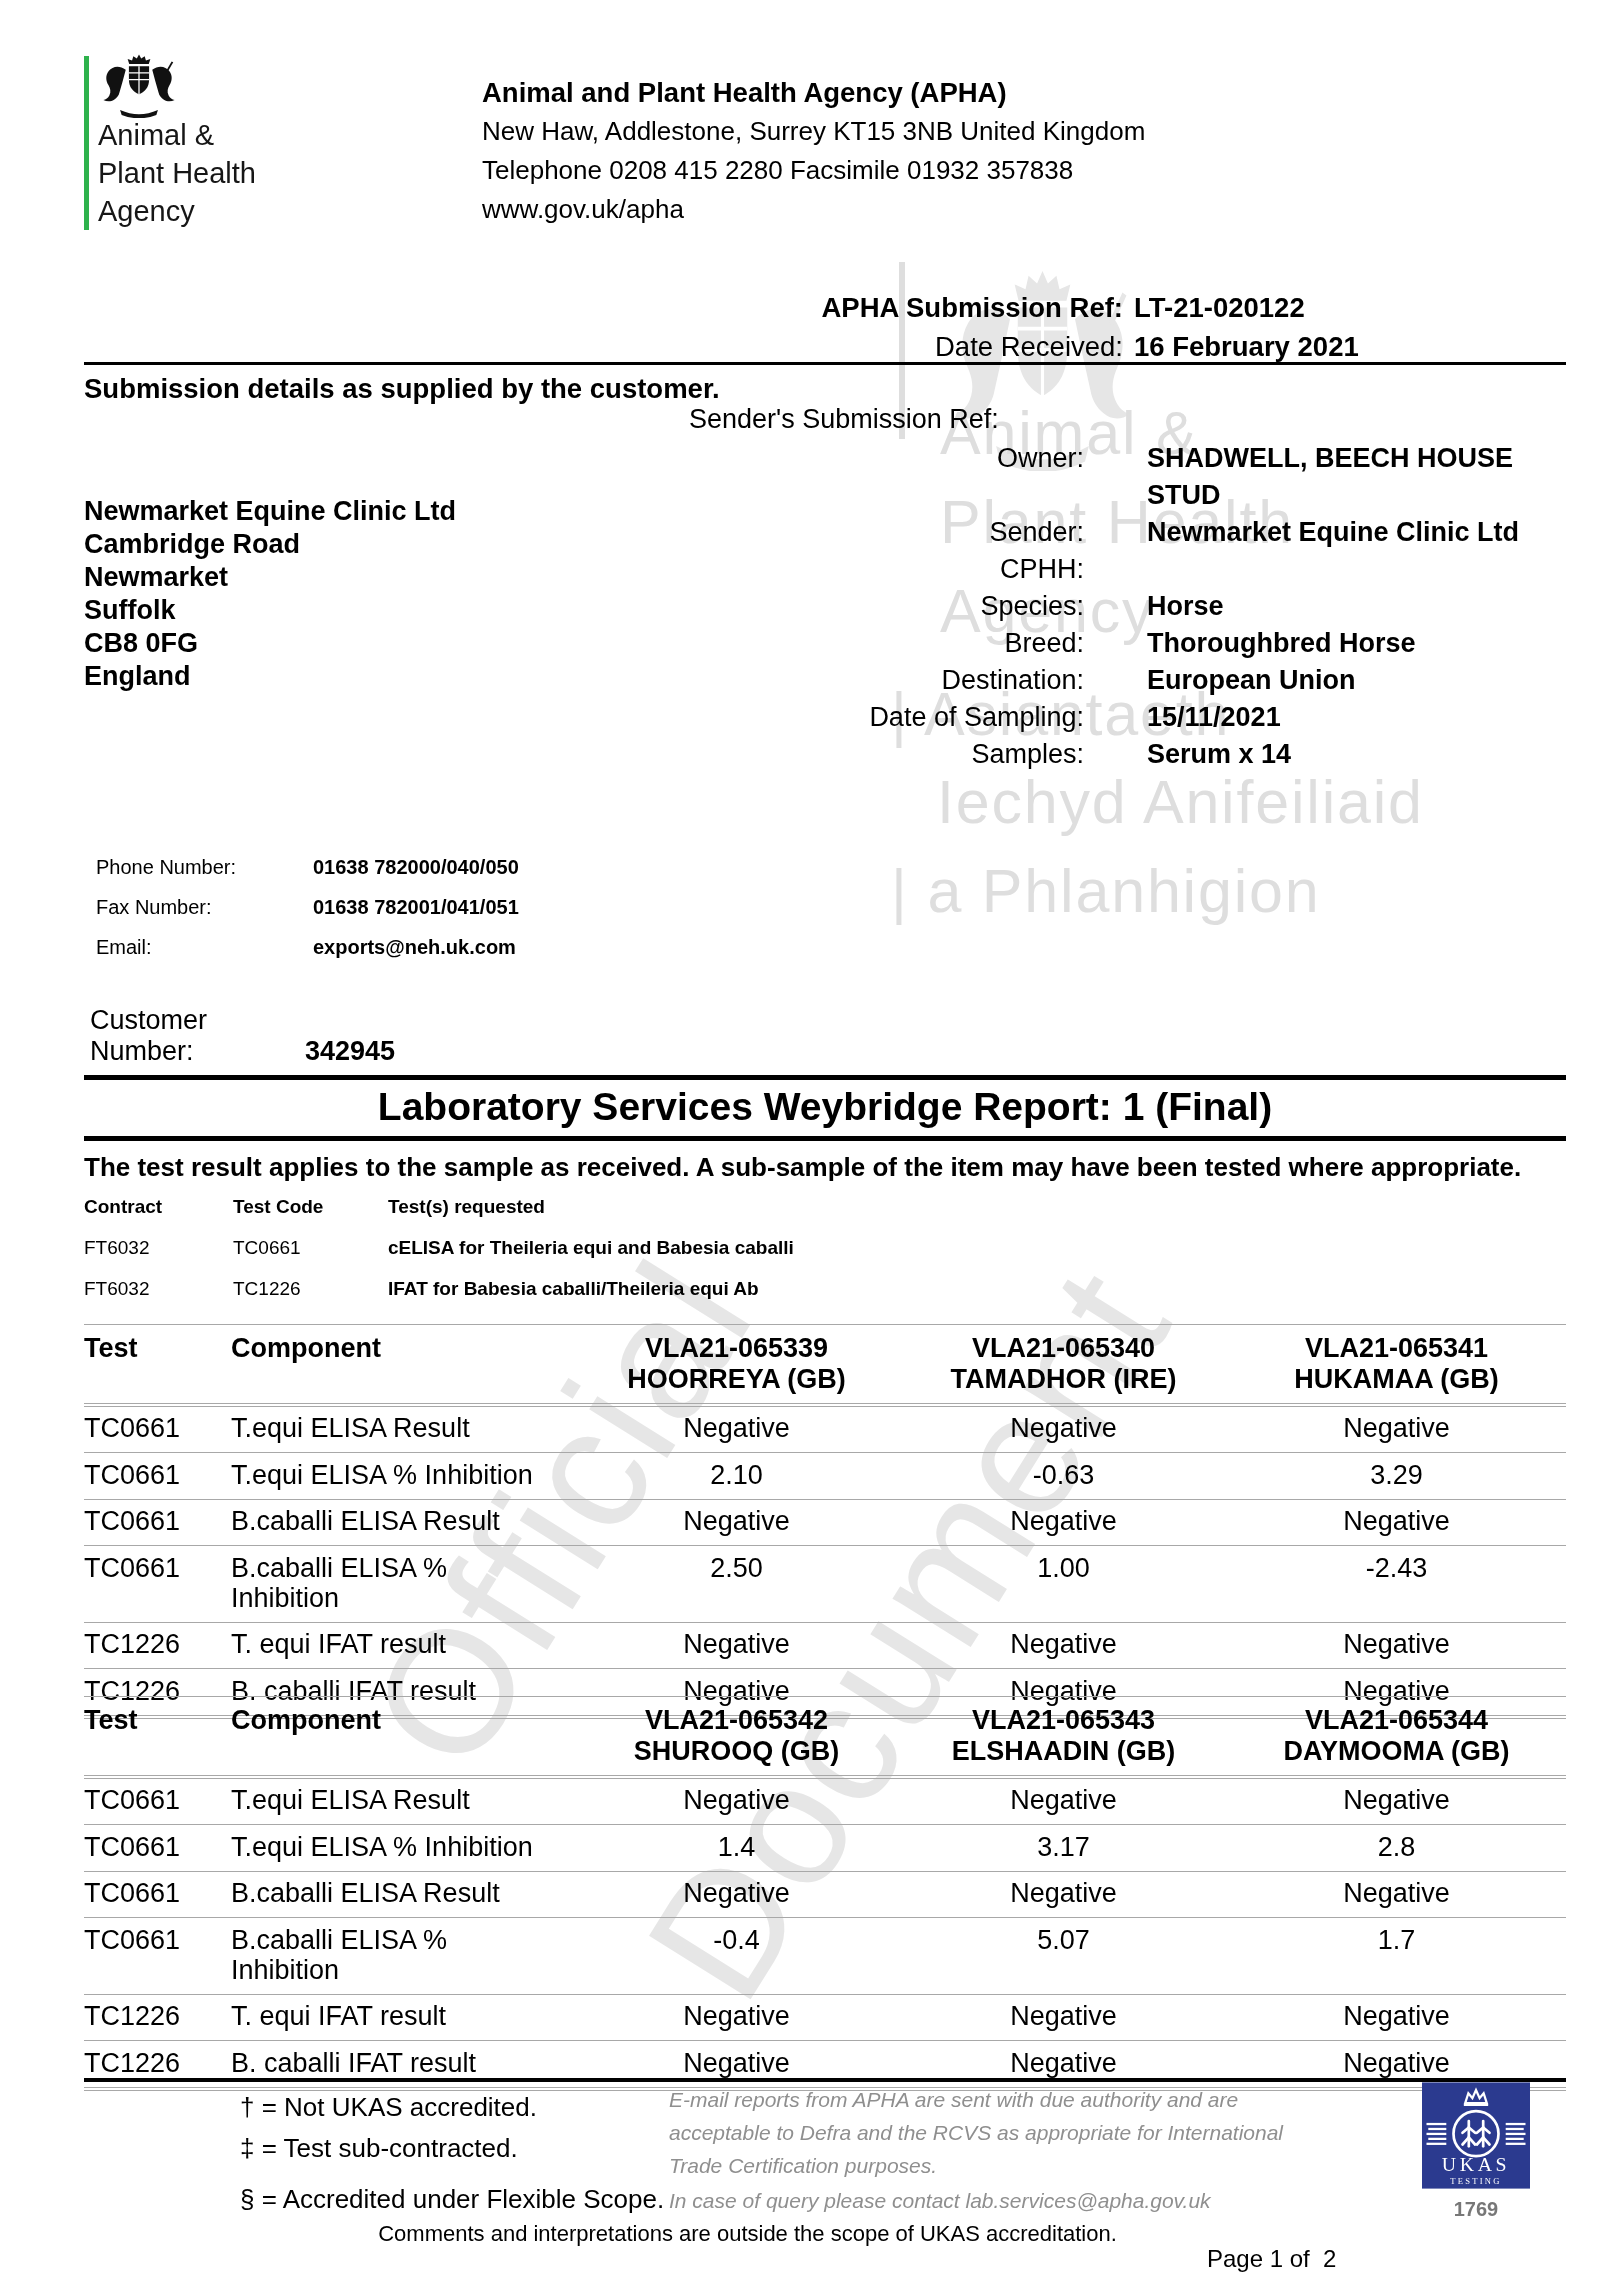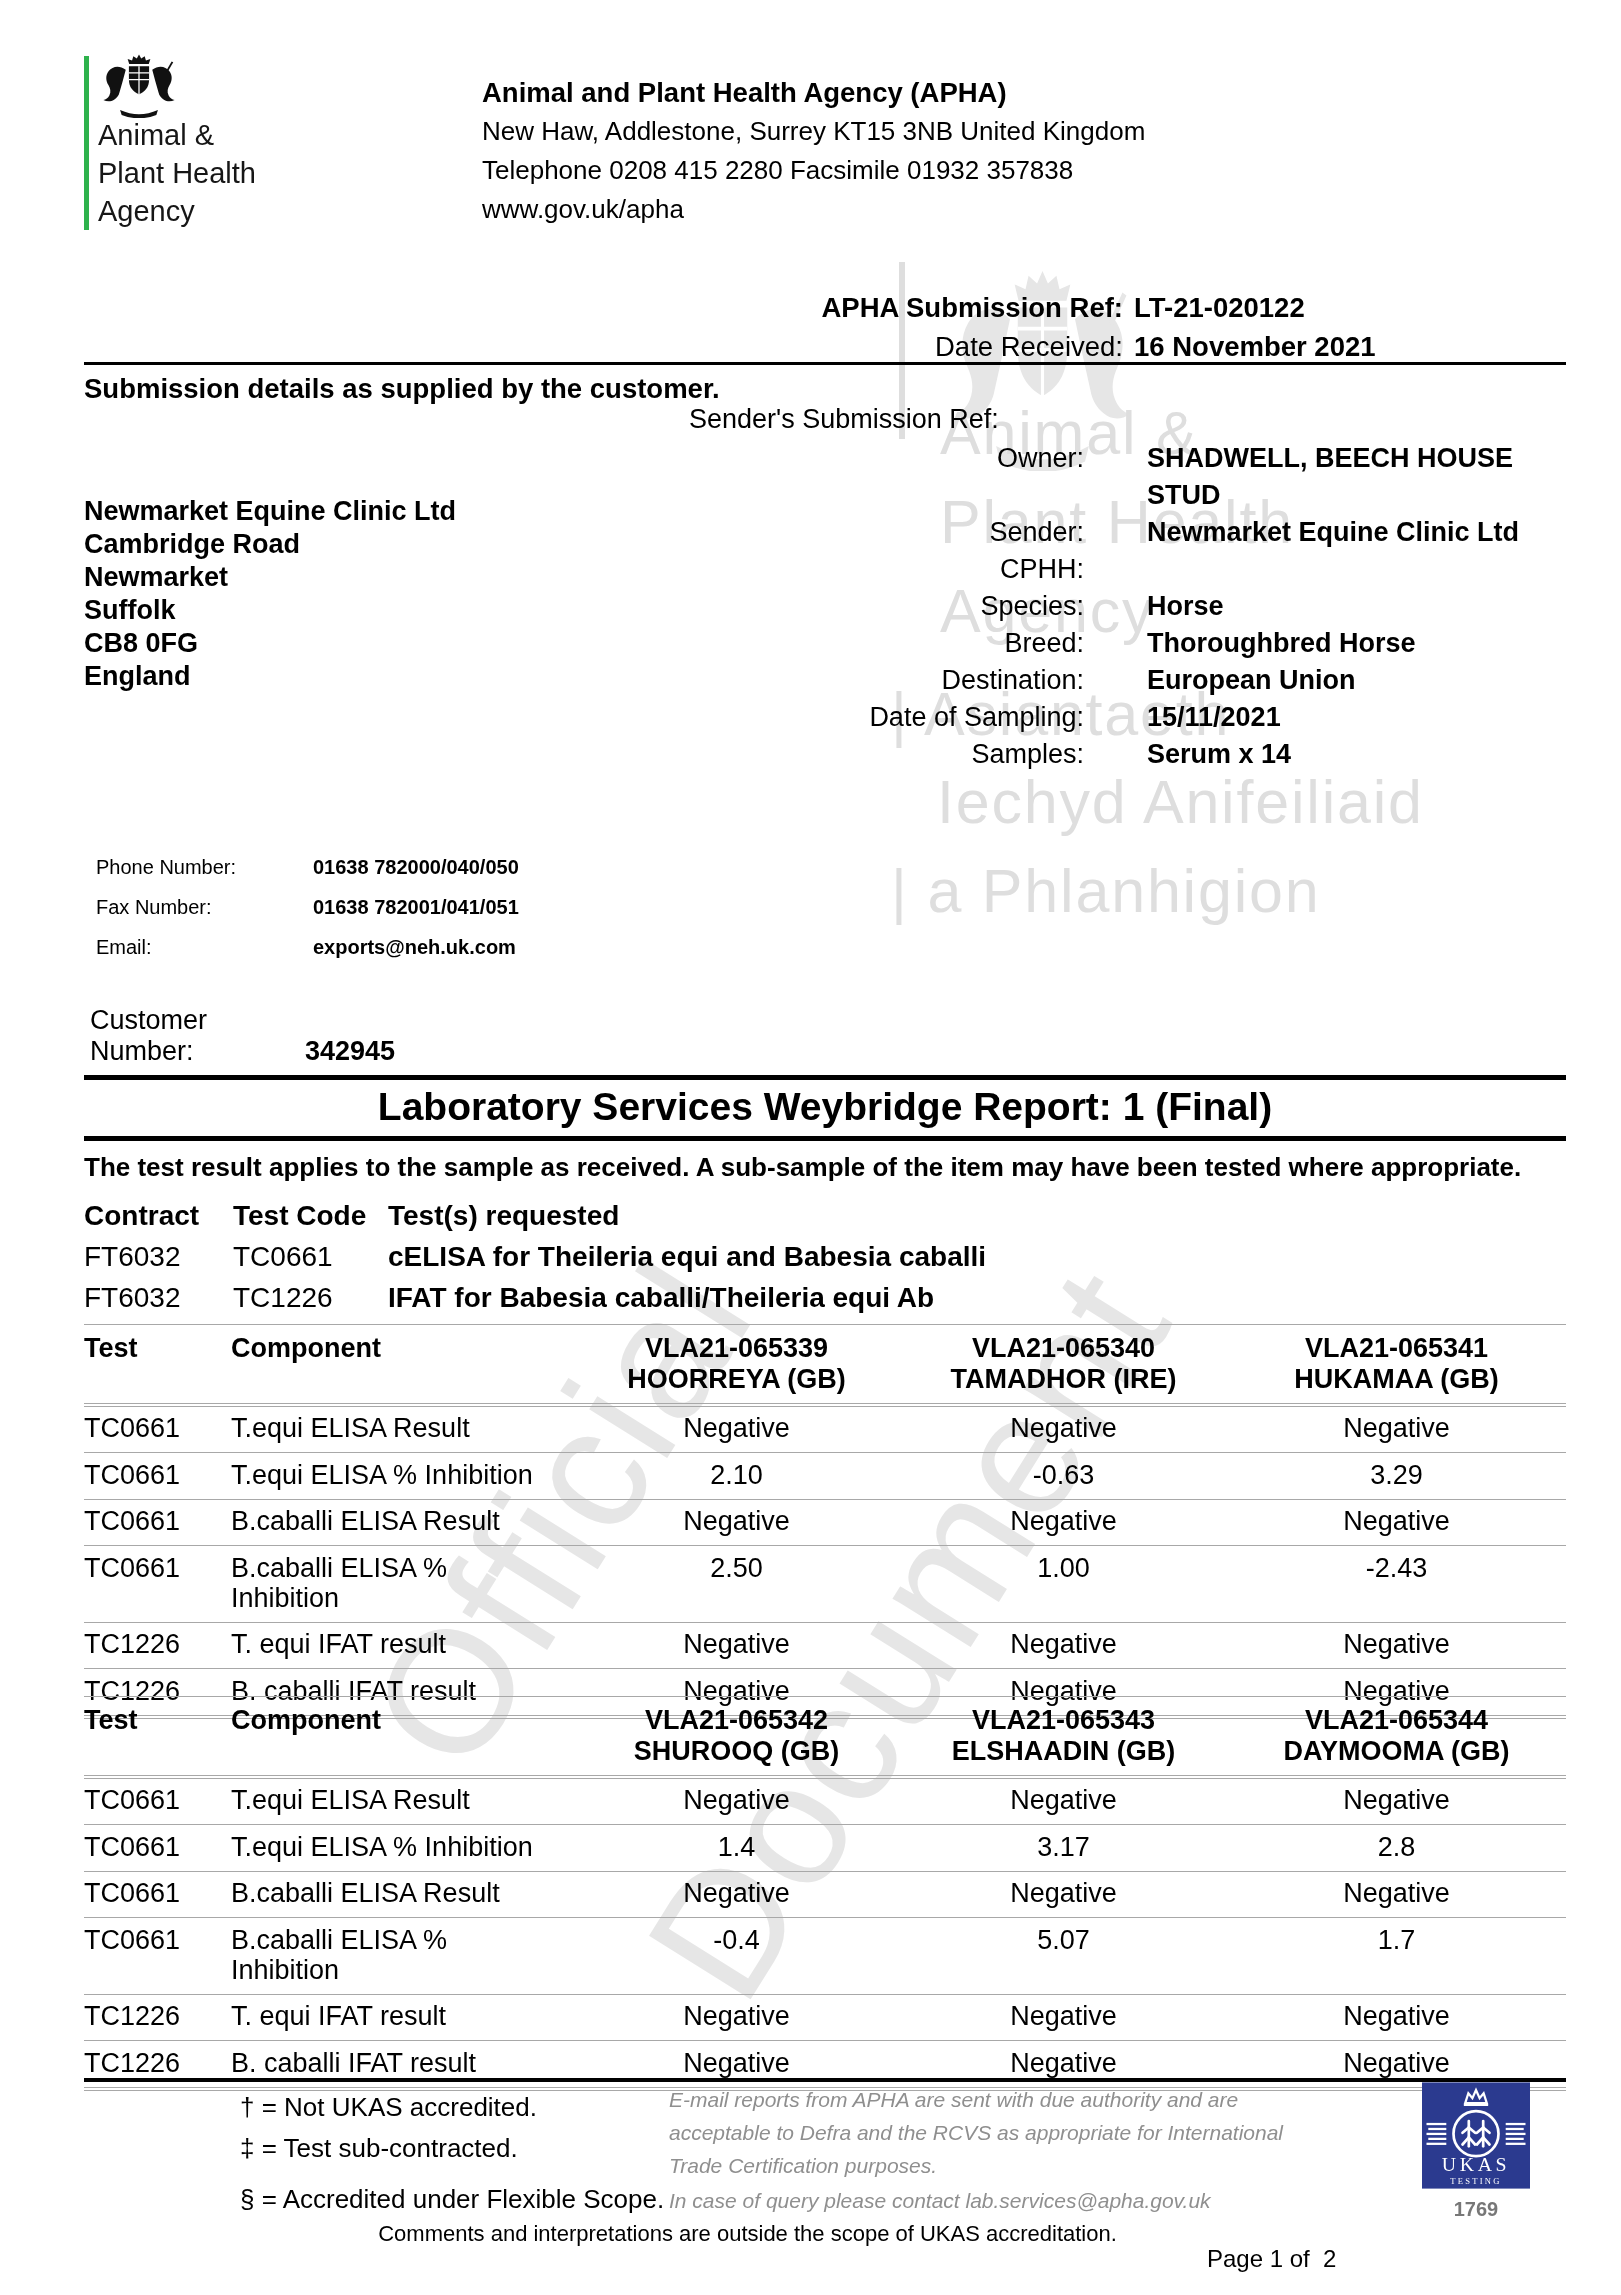--- a/index.html
+++ b/index.html
@@ -29,21 +29,21 @@
   .address{position:absolute;left:84px;top:495px;font-size:27px;line-height:33px;font-weight:bold;}
   .contact{position:absolute;left:96px;top:847px;font-size:20px;line-height:40px;}
   .contact .clbl{display:inline-block;width:217px;}
   .contact .cval{font-weight:bold;}
   .custnum{position:absolute;left:90px;top:1005px;font-size:27px;}
   .custnum .clbl{display:inline-block;width:215px;}
   .custnum .cval{font-weight:bold;}
   .report-title{position:absolute;left:84px;top:1085px;width:1482px;text-align:center;
                 font-size:39px;font-weight:bold;white-space:nowrap;}
   .statement{position:absolute;left:84px;top:1152px;font-size:26px;font-weight:bold;white-space:nowrap;}
-  .contract{position:absolute;left:84px;top:1192px;width:1482px;font-size:28px;margin-top:9px;}
+  .contract{position:absolute;left:84px;top:1192px;width:1482px;font-size:19px;}
   .contract .crow{display:grid;grid-template-columns:149px 155px auto;line-height:29px;margin-bottom:12px;}
   .contract .hd{font-weight:bold;}
   .contract .req{font-weight:bold;}
   table.results{border-collapse:collapse;width:1482px;table-layout:fixed;font-size:27px;
                 border-top:1.4px solid #a8a8a8;border-bottom:4.6px double #a8a8a8;position:absolute;left:84px;}
   table.results thead tr{border-bottom:4.6px double #a8a8a8;}
   table.results th{font-weight:bold;vertical-align:top;padding:8.3px 0 7.3px;line-height:31px;}
   table.results td{border-top:1.4px solid #a8a8a8;padding:6.4px 0 9.2px;vertical-align:top;line-height:30px;}
   .cl{text-align:left;}
   .cc{text-align:center;}
@@ -113,21 +113,21 @@
       <div class="org">Animal and Plant Health Agency (APHA)</div>
       <div>New Haw, Addlestone, Surrey KT15 3NB United Kingdom</div>
       <div>Telephone 0208 415 2280 Facsimile 01932 357838</div>
       <div>www.gov.uk/apha</div>
     </div>
 
     <div class="subref-row" style="top:292px;font-weight:bold;">
       <span class="lbl">APHA Submission Ref:</span><span class="val">LT-21-020122</span>
     </div>
     <div class="subref-row" style="top:331px;">
-      <span class="lbl">Date Received:</span><span class="val">16 November 2021</span>
+      <span class="lbl">Date Received:</span><span class="val">16 February 2021</span>
     </div>
 
     <div class="rule" style="left:84px;top:362px;width:1482px;height:3.2px;"></div>
 
     <div class="section-heading">Submission details as supplied by the customer.</div>
 
     <div class="senders-ref">Sender's Submission Ref:</div>
 
     <div class="details">
       <div class="drow">

